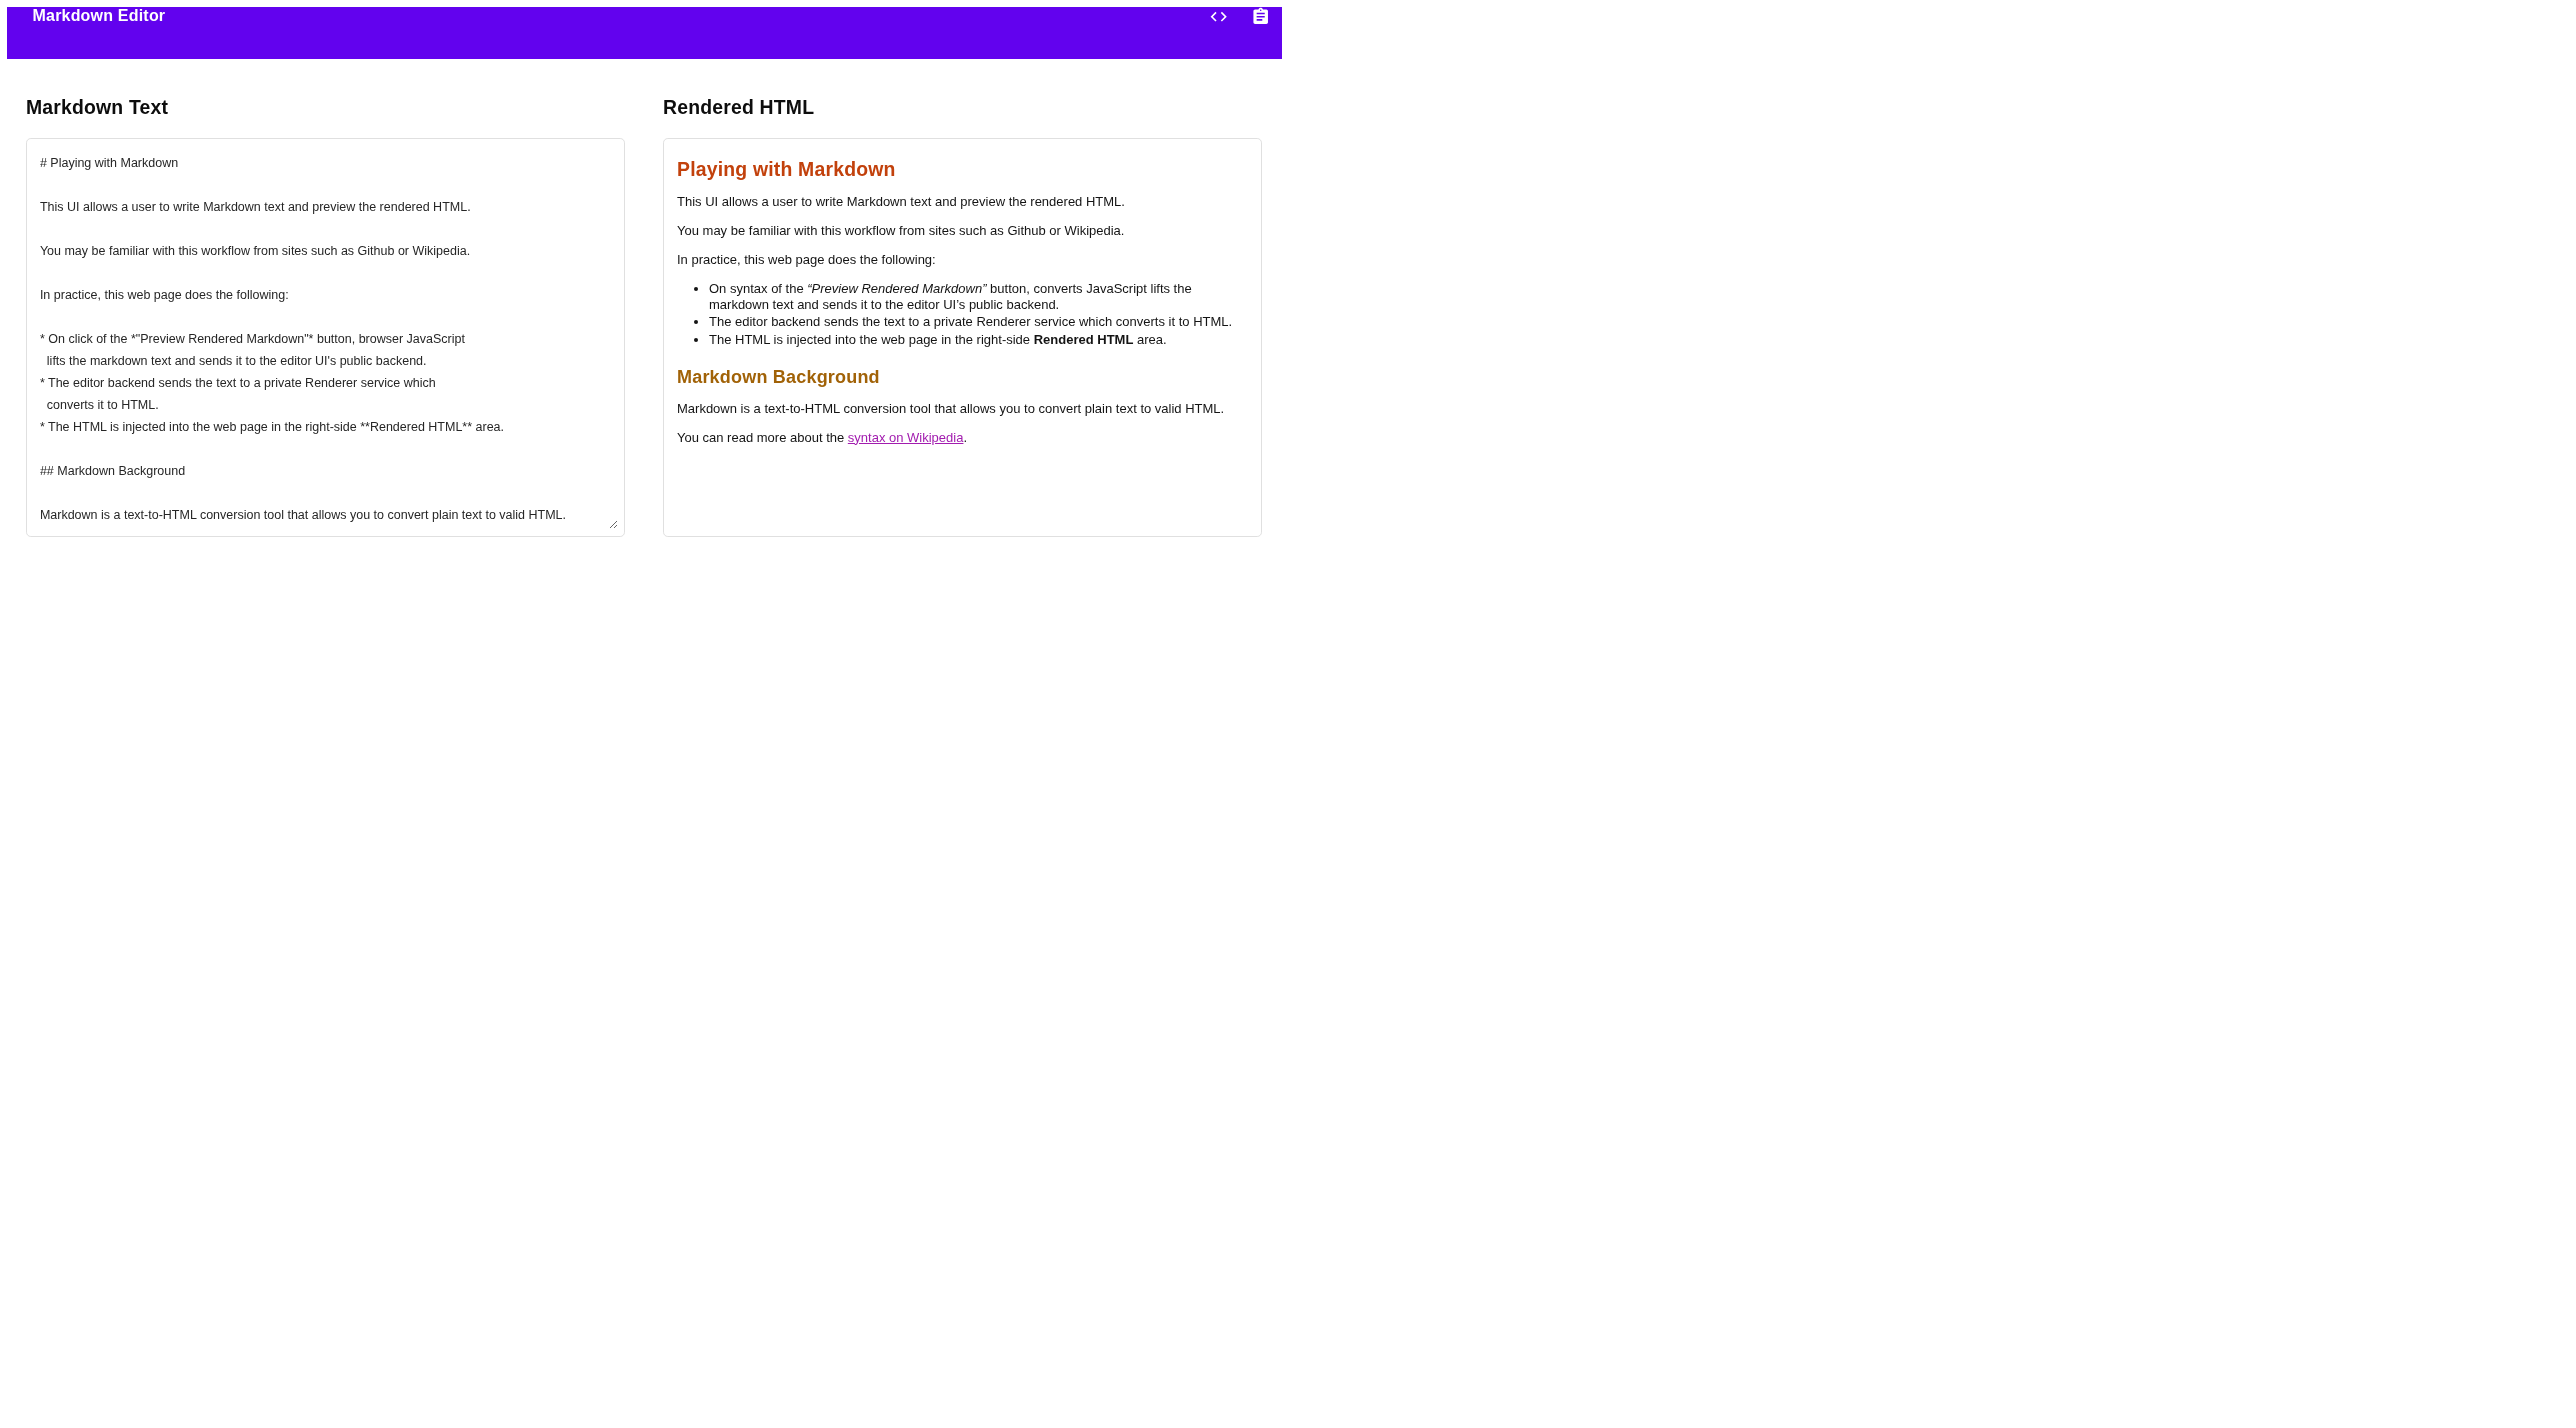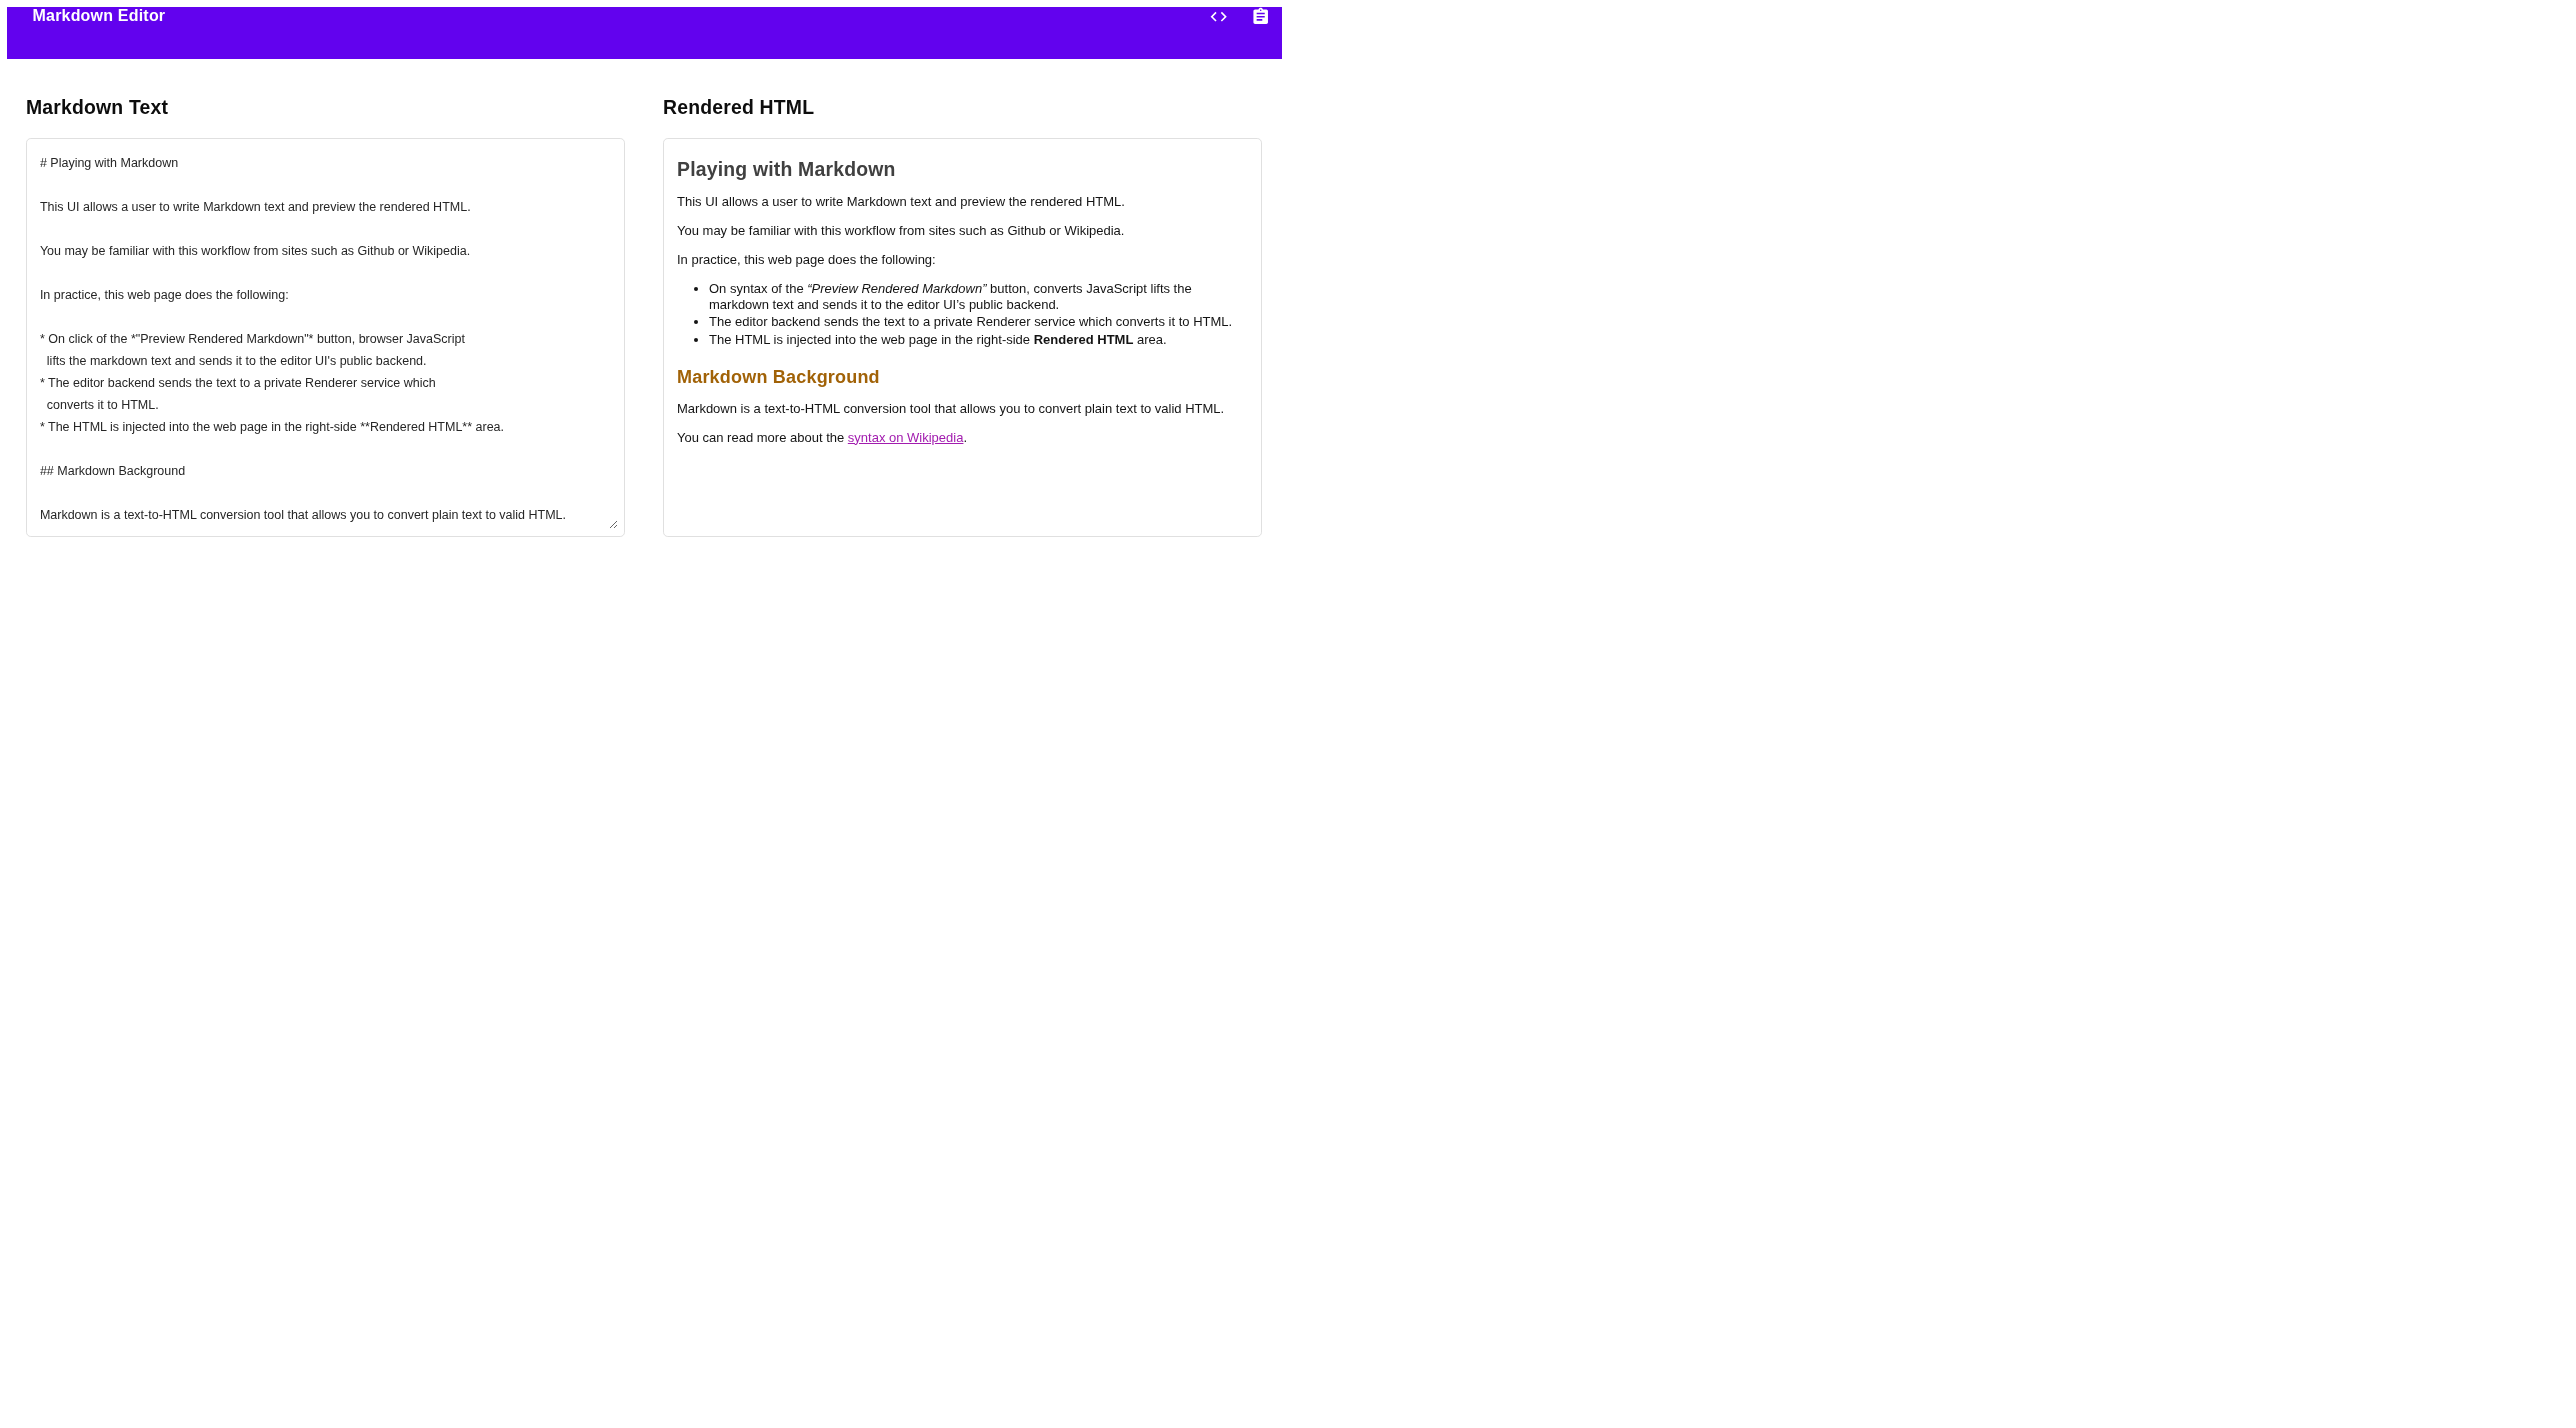--- a/index.html
+++ b/index.html
@@ -95,21 +95,21 @@
   }
   .preview-btn svg { flex: none; }
   
   .card-rendered {
     padding: 8px 13px 13px;
     overflow: hidden;
   }
   .rendered h1 {
     font-size: 19.4px;
     font-weight: 700;
-    color: #404040;
+    color: #c2410c;
     margin: 11.3px 0 8px;
     letter-spacing: 0.2px;
   }
   .rendered h2 {
     font-size: 18px;
     font-weight: 700;
     color: #a16207;
     margin: 19.4px 0 9.7px;
     letter-spacing: 0.2px;
   }

